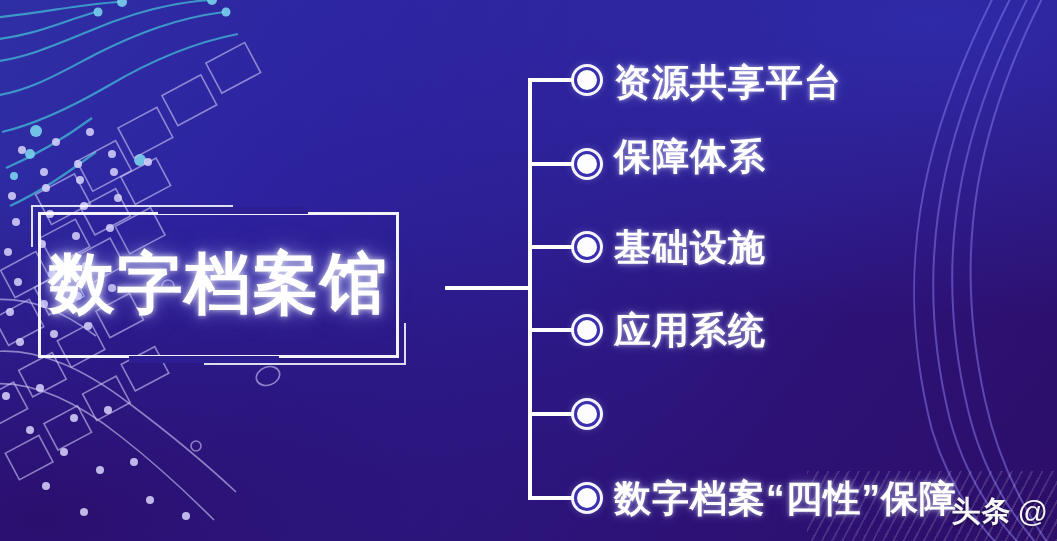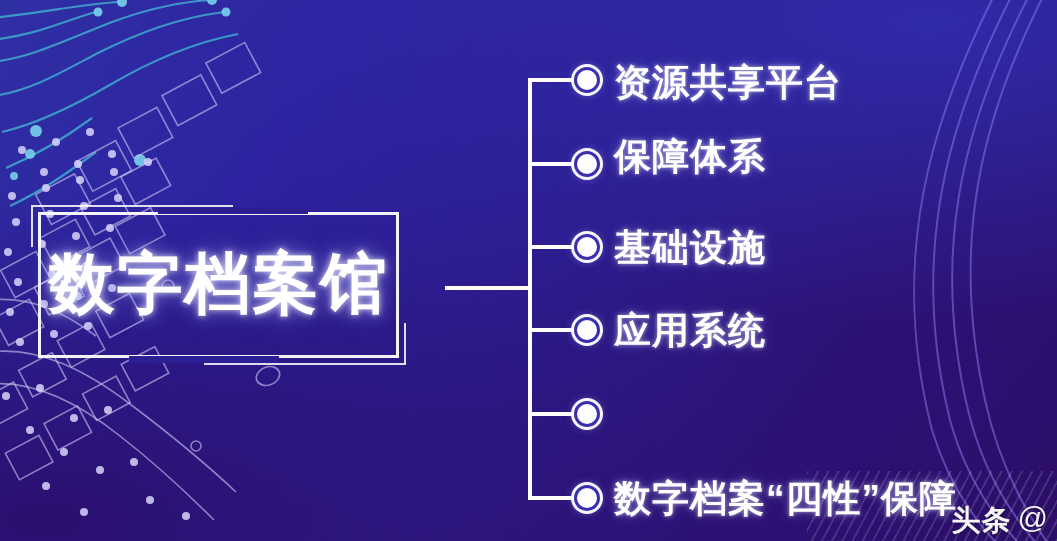--- a/index.html
+++ b/index.html
@@ -97,22 +97,22 @@
     background:#fdfdff;
     border:3px solid #3a2fae;
     box-shadow:
       0 0 0 3px rgba(255,255,255,.95),
       0 0 10px rgba(190,200,255,.6);
   }
 
   
   .watermark{
     position:absolute;
-    right:8px; bottom:0;
-    display:flex; gap:6px;
+    right:8px; bottom:9px;
+    display:flex; align-items:center; gap:6px;
     color:rgba(255,255,255,.96);
     font-size:29px;
     font-weight:700;
     letter-spacing:1px;
     white-space:nowrap;
     text-shadow:0 1px 3px rgba(0,0,0,.45);
   }
   .wm-at{ font-size:30px; font-weight:400; }
   .wm-stripes{
     position:absolute;

